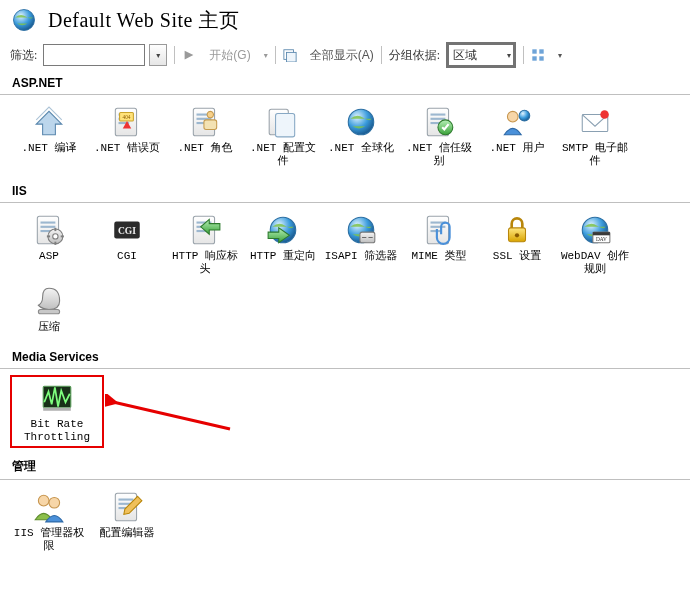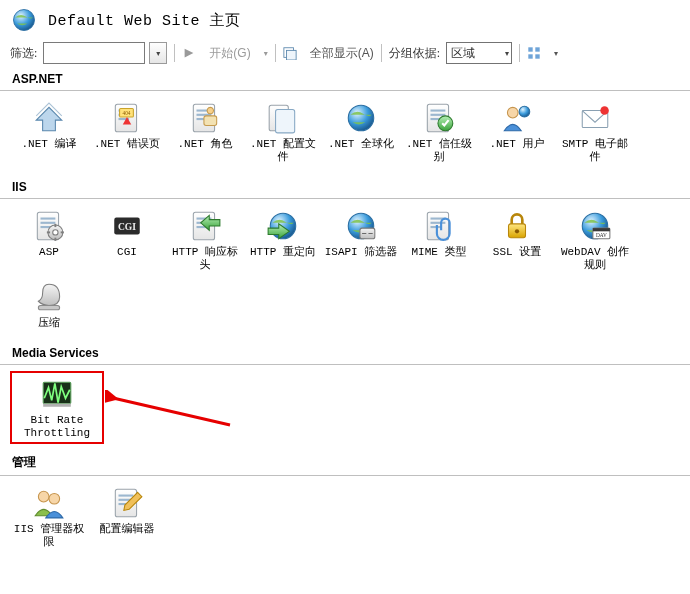--- a/index.html
+++ b/index.html
@@ -13,22 +13,22 @@
   .header {
     display: flex;
     align-items: center;
     padding: 6px 10px 6px 10px;
     gap: 10px;
   }
   .header .globe {
     width: 28px; height: 28px; flex: 0 0 auto;
   }
   .header .title {
-    font-size: 15px;
-    font-family: Liberation Mono, monospace;
+    font-size: 20px;
+    font-family: Liberation Serif, serif;
     letter-spacing: 0.5px;
   }
   .toolbar {
     display: flex;
     align-items: center;
     padding: 2px 10px 4px 10px;
     gap: 4px;
     font-size: 12px;
     color: #333;
   }
@@ -42,21 +42,21 @@
     height: 20px; width: 16px;
     display: inline-flex; align-items:center; justify-content:center;
     border: 1px solid #9a9a9a;
     background: linear-gradient(#fefefe,#e6e6e6);
     font-size: 8px; color:#444;
   }
   .tb-sep { width:1px; height:18px; background:#c0c0c0; margin:0 3px;}
   .tb-item { display:inline-flex; align-items:center; gap:13px; color:#555;}
   .tb-item.disabled { color:#9a9a9a; }
   .tb-select {
-    border:1px solid #737373; height:20px; background:#fff;
+    border:3px solid #737373; height:20px; background:#fff;
     display:inline-flex; align-items:center; padding:0 2px 0 4px; gap:30px;
   }
   .tb-select .arrow{font-size:8px;color:#444;}
   .small-icon{width:14px;height:14px;display:inline-block;}
 
   .content { padding: 0 0 10px 0; }
   .section-title {
     font-weight: bold;
     font-size: 12px;
     padding: 4px 12px 4px 12px;

